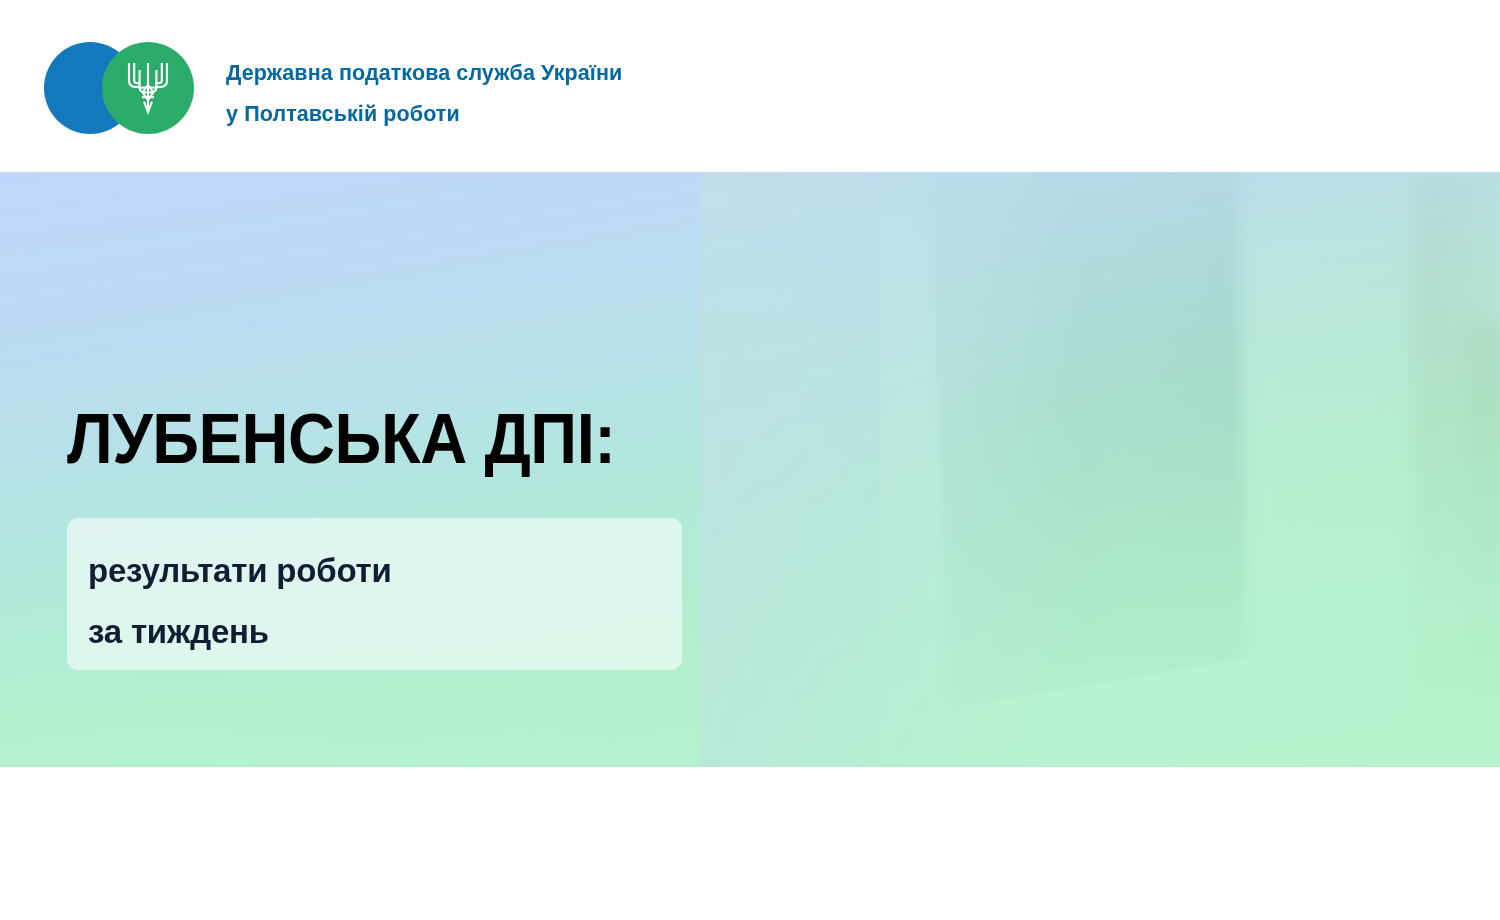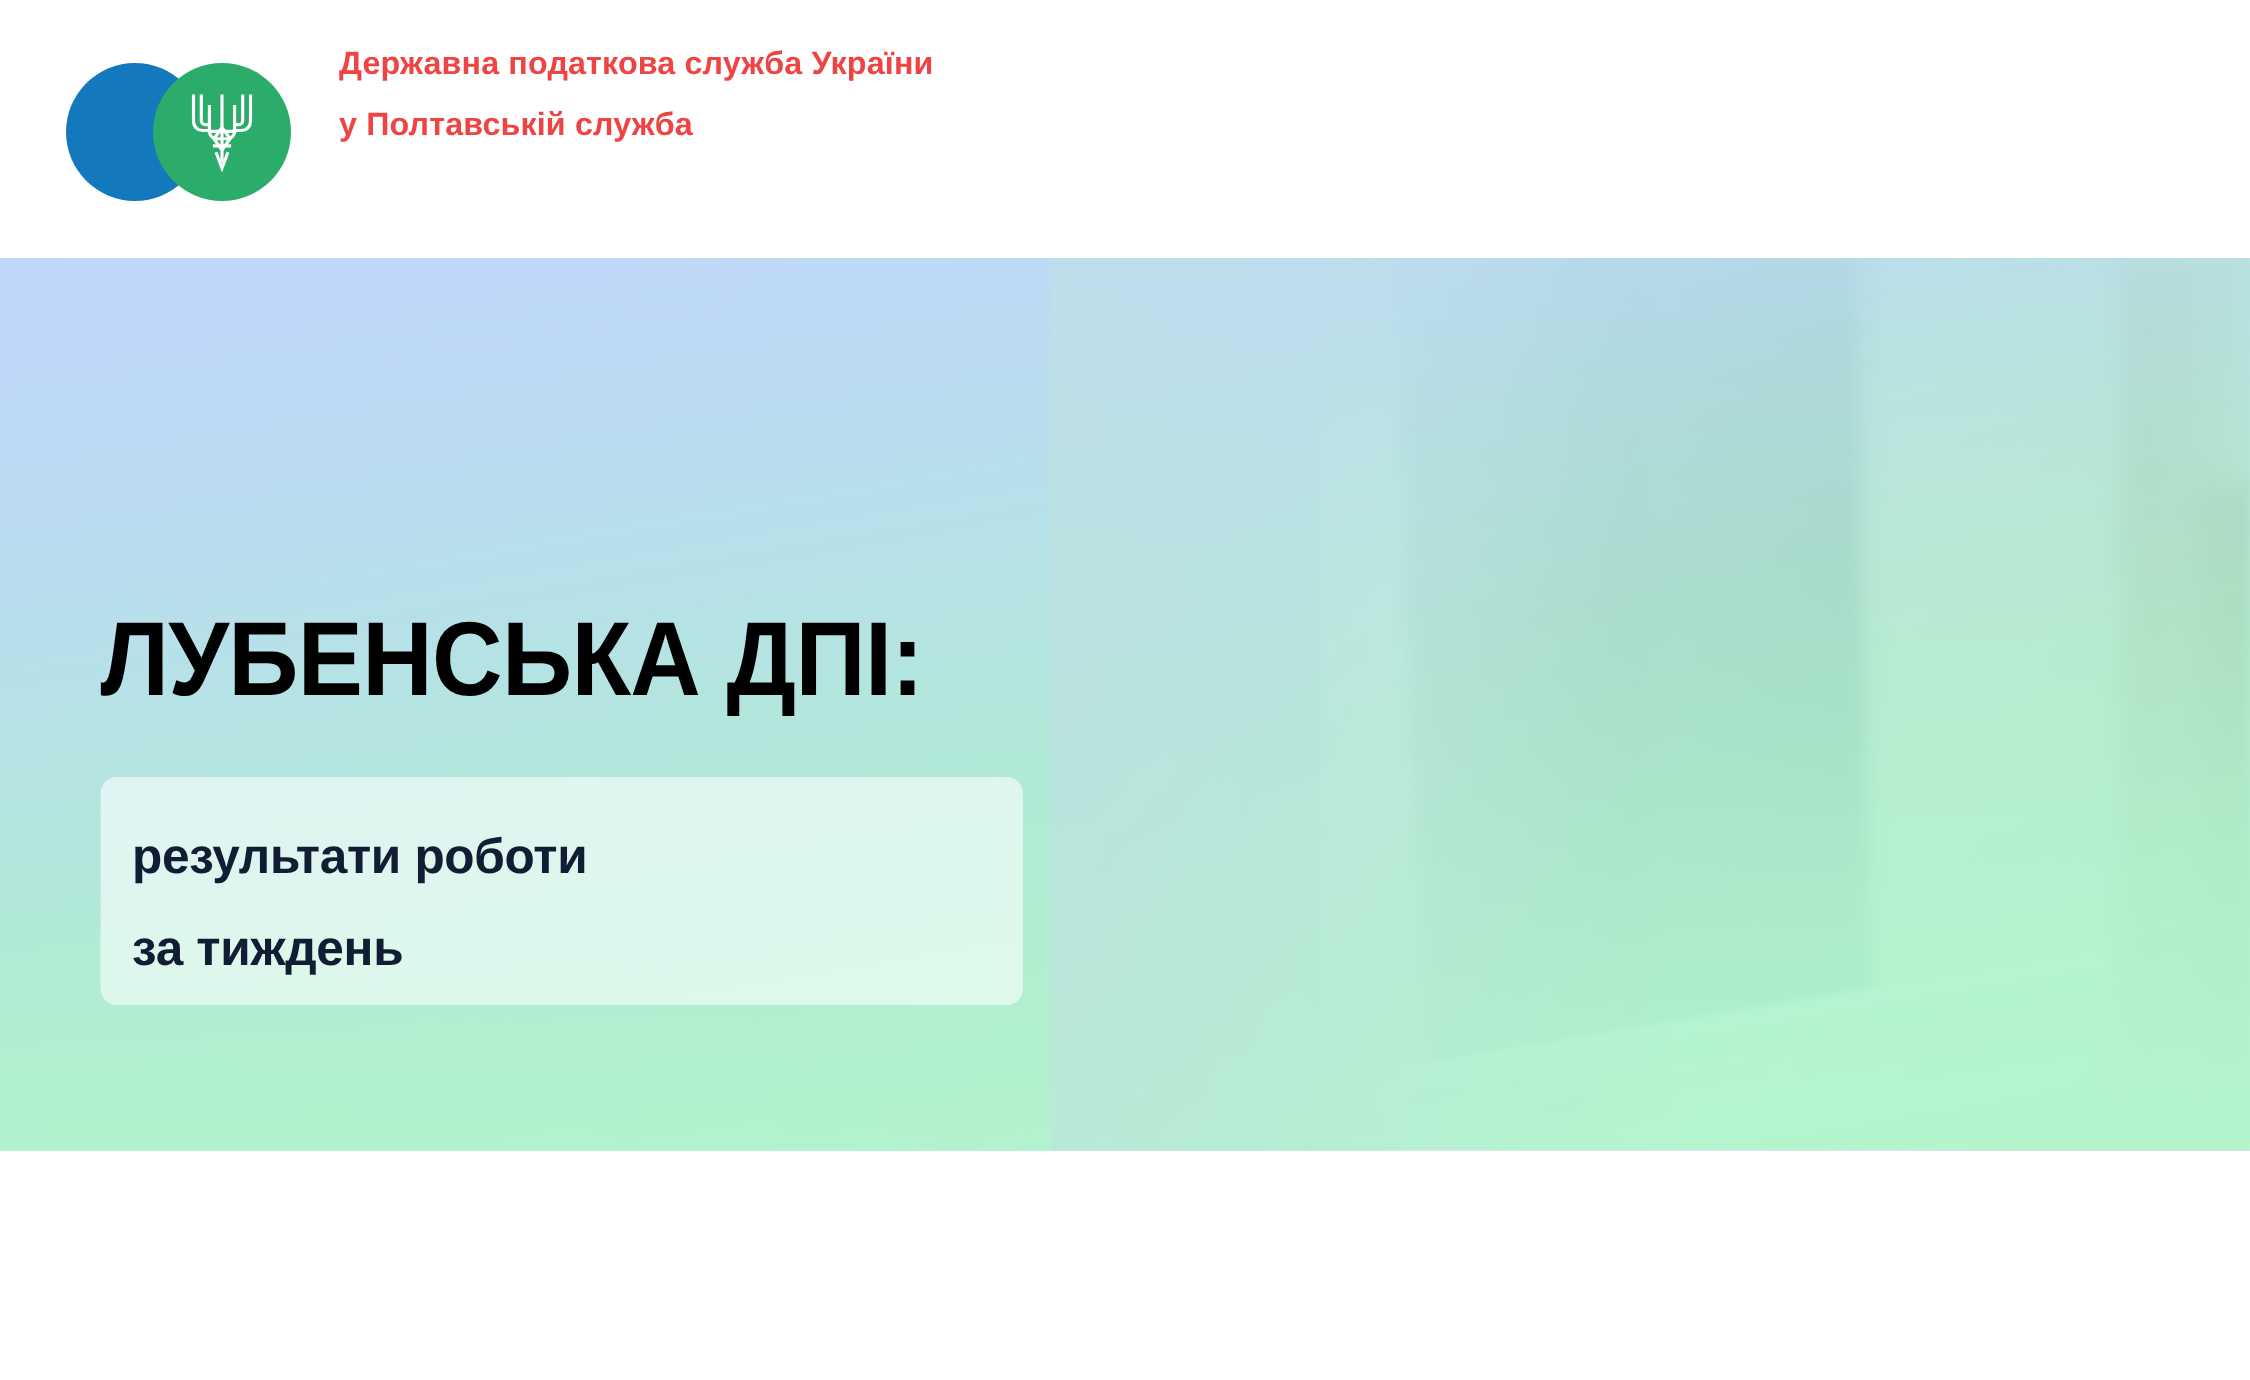--- a/index.html
+++ b/index.html
@@ -57,23 +57,23 @@
     position: absolute;
     left: 81px;
     top: 19px;
     width: 46px;
     height: 54px;
   }
 
   .org-text {
     position: absolute;
     left: 226px;
-    top: 26px;
+    top: 57px;
     width: 620px;
-    color: #ef4444;
+    color: #0369a1;
   }
   .org-line {
     font-size: 21.5px;
     font-weight: bold;
     line-height: 32px;
     letter-spacing: 0.1px;
     white-space: nowrap;
   }
   .org-line.l1 { margin-bottom: 9px; }
 
@@ -472,21 +472,21 @@
           <path d="M14.6 26.6 H31.4"></path>
           <path d="M18 36.2 H28"></path>
 
           <path d="M19.4 41.5 L23 51 L26.6 41.5"></path>
         </g>
       </svg>
     </div>
 
     <div class="org-text">
       <div class="org-line l1">Державна податкова служба України</div>
-      <div class="org-line">у Полтавській служба</div>
+      <div class="org-line">у Полтавській роботи</div>
     </div>
 
   </header>
 
   <section class="hero">
 
     <div class="photo">
       <div class="ph-wall"></div>
       <div class="ph-door"></div>
       <div class="ph-door2"></div>

